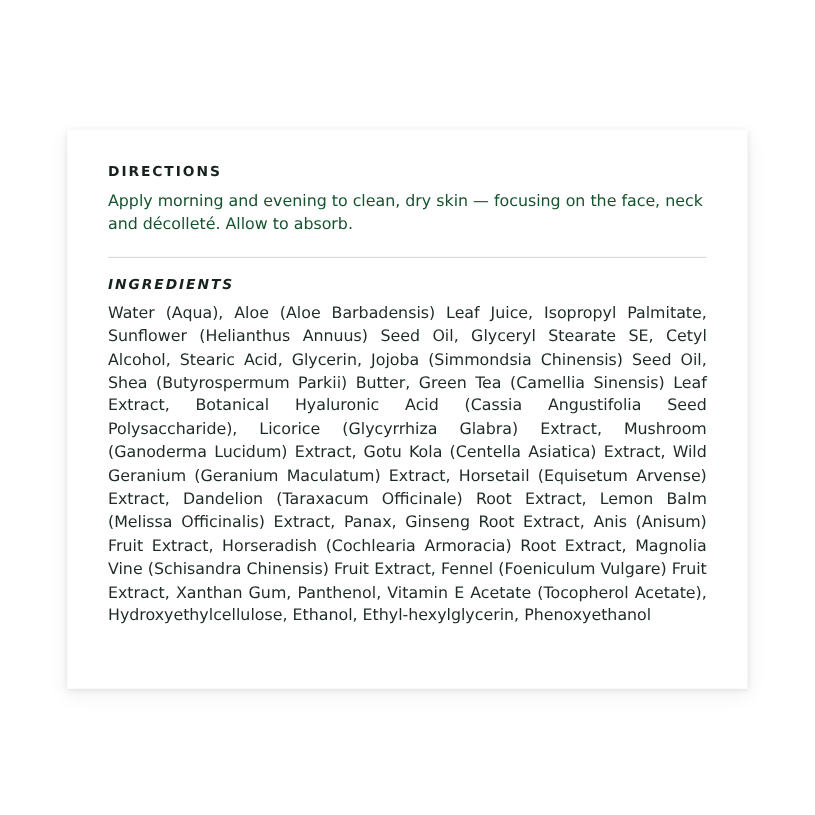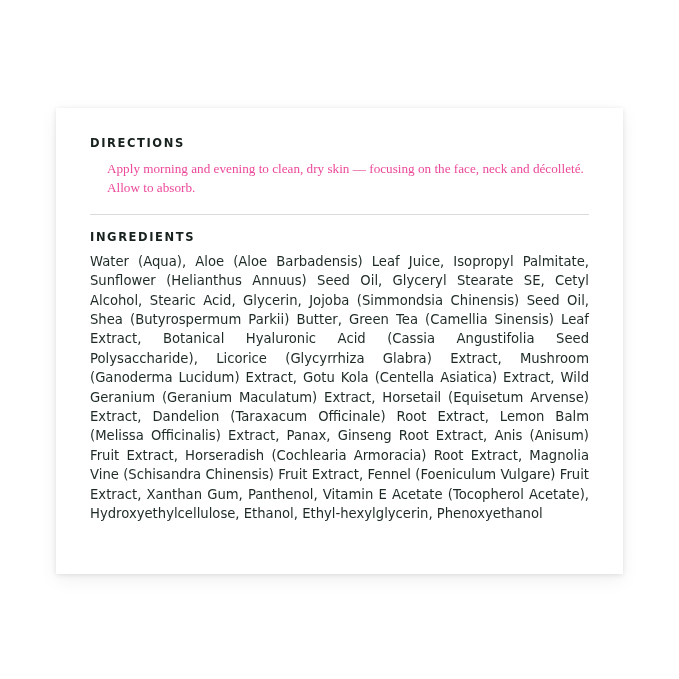--- a/index.html
+++ b/index.html
@@ -42,37 +42,37 @@
     font-weight: bold;
     letter-spacing: 1.6px;
     color: #17211d;
     margin: 0 0 9px 0;
     text-transform: uppercase;
   }
 
   .body-text {
     font-size: 13.2px;
     line-height: 1.47;
-    color: #ec4899;
-    margin: 0 0 13px 17px;
-    font-family: Liberation Serif, serif;
+    color: #14532d;
+    margin: 0 0 13px 0;
   }
 
   .body-text:last-child {
     margin-bottom: 0;
   }
 
   .divider {
     border: 0;
     border-top: 1px solid #d9dcd9;
     margin: 16px 0 15px 0;
   }
 
   .ingredients-title {
     margin-bottom: 8px;
+    font-style: italic;
   }
 
   .ingredients-text {
     font-size: 13.2px;
     line-height: 1.47;
     text-align: justify;
     text-justify: inter-word;
     color: #1d2a26;
     margin: 0;
   }

